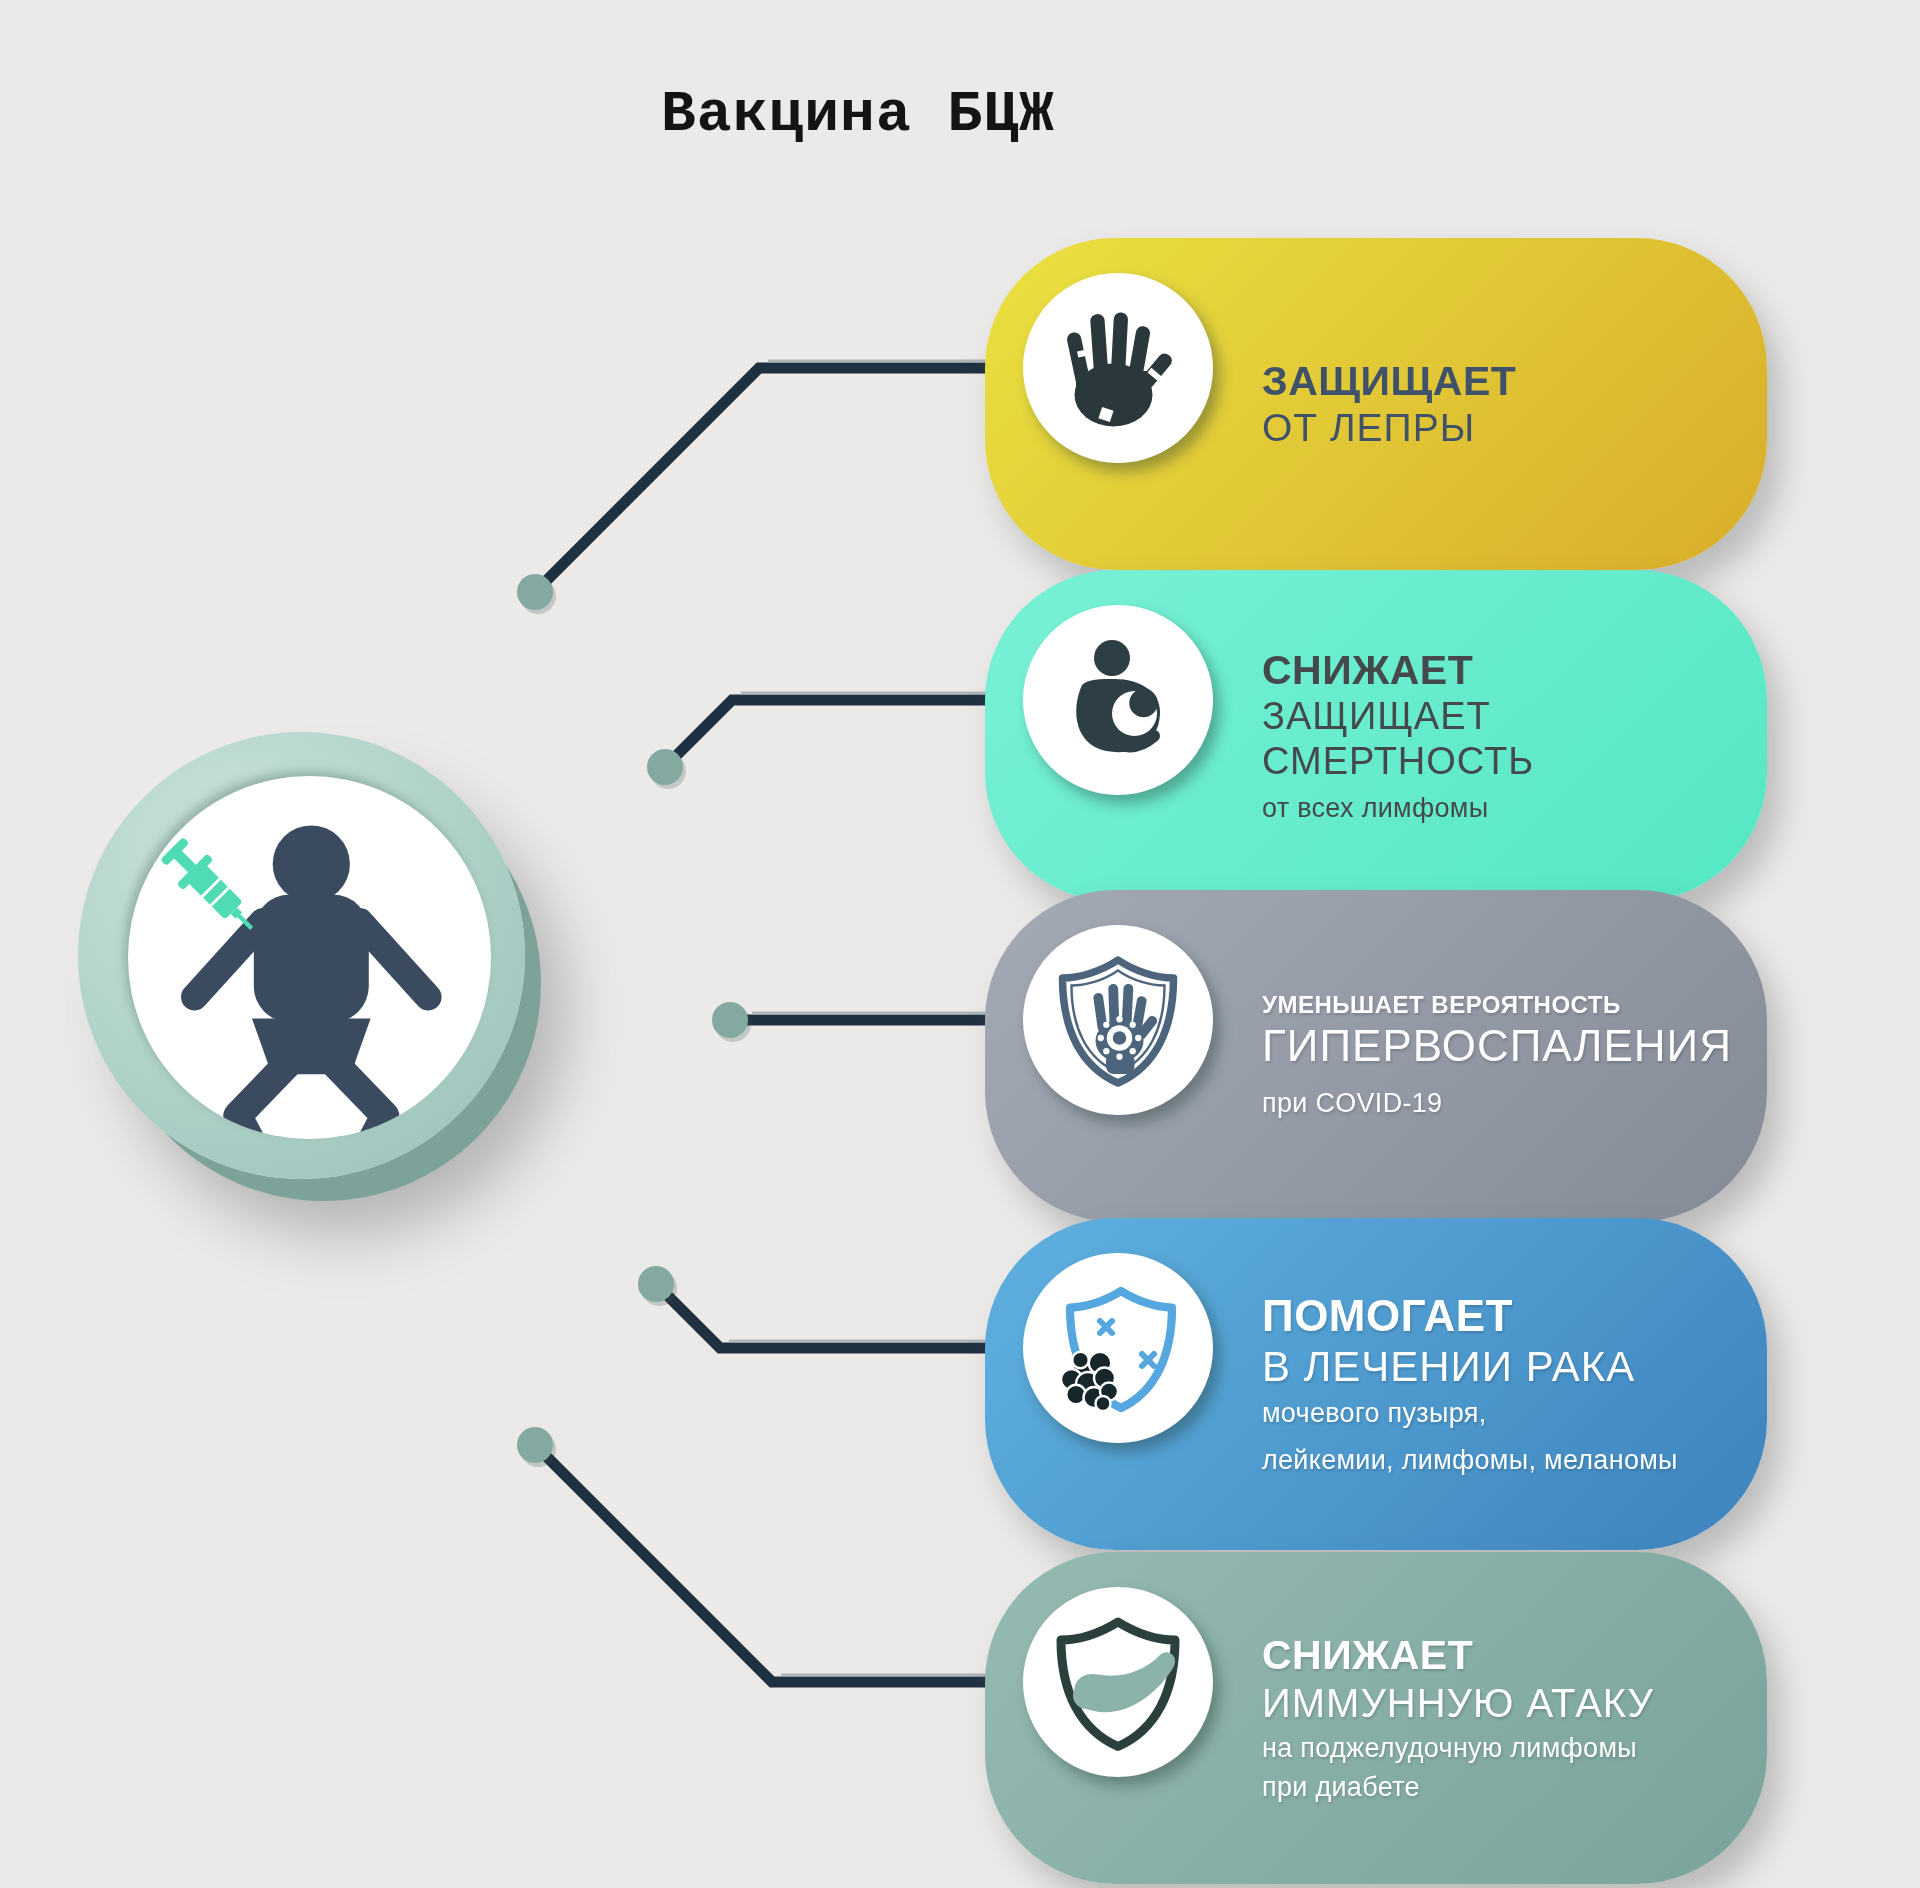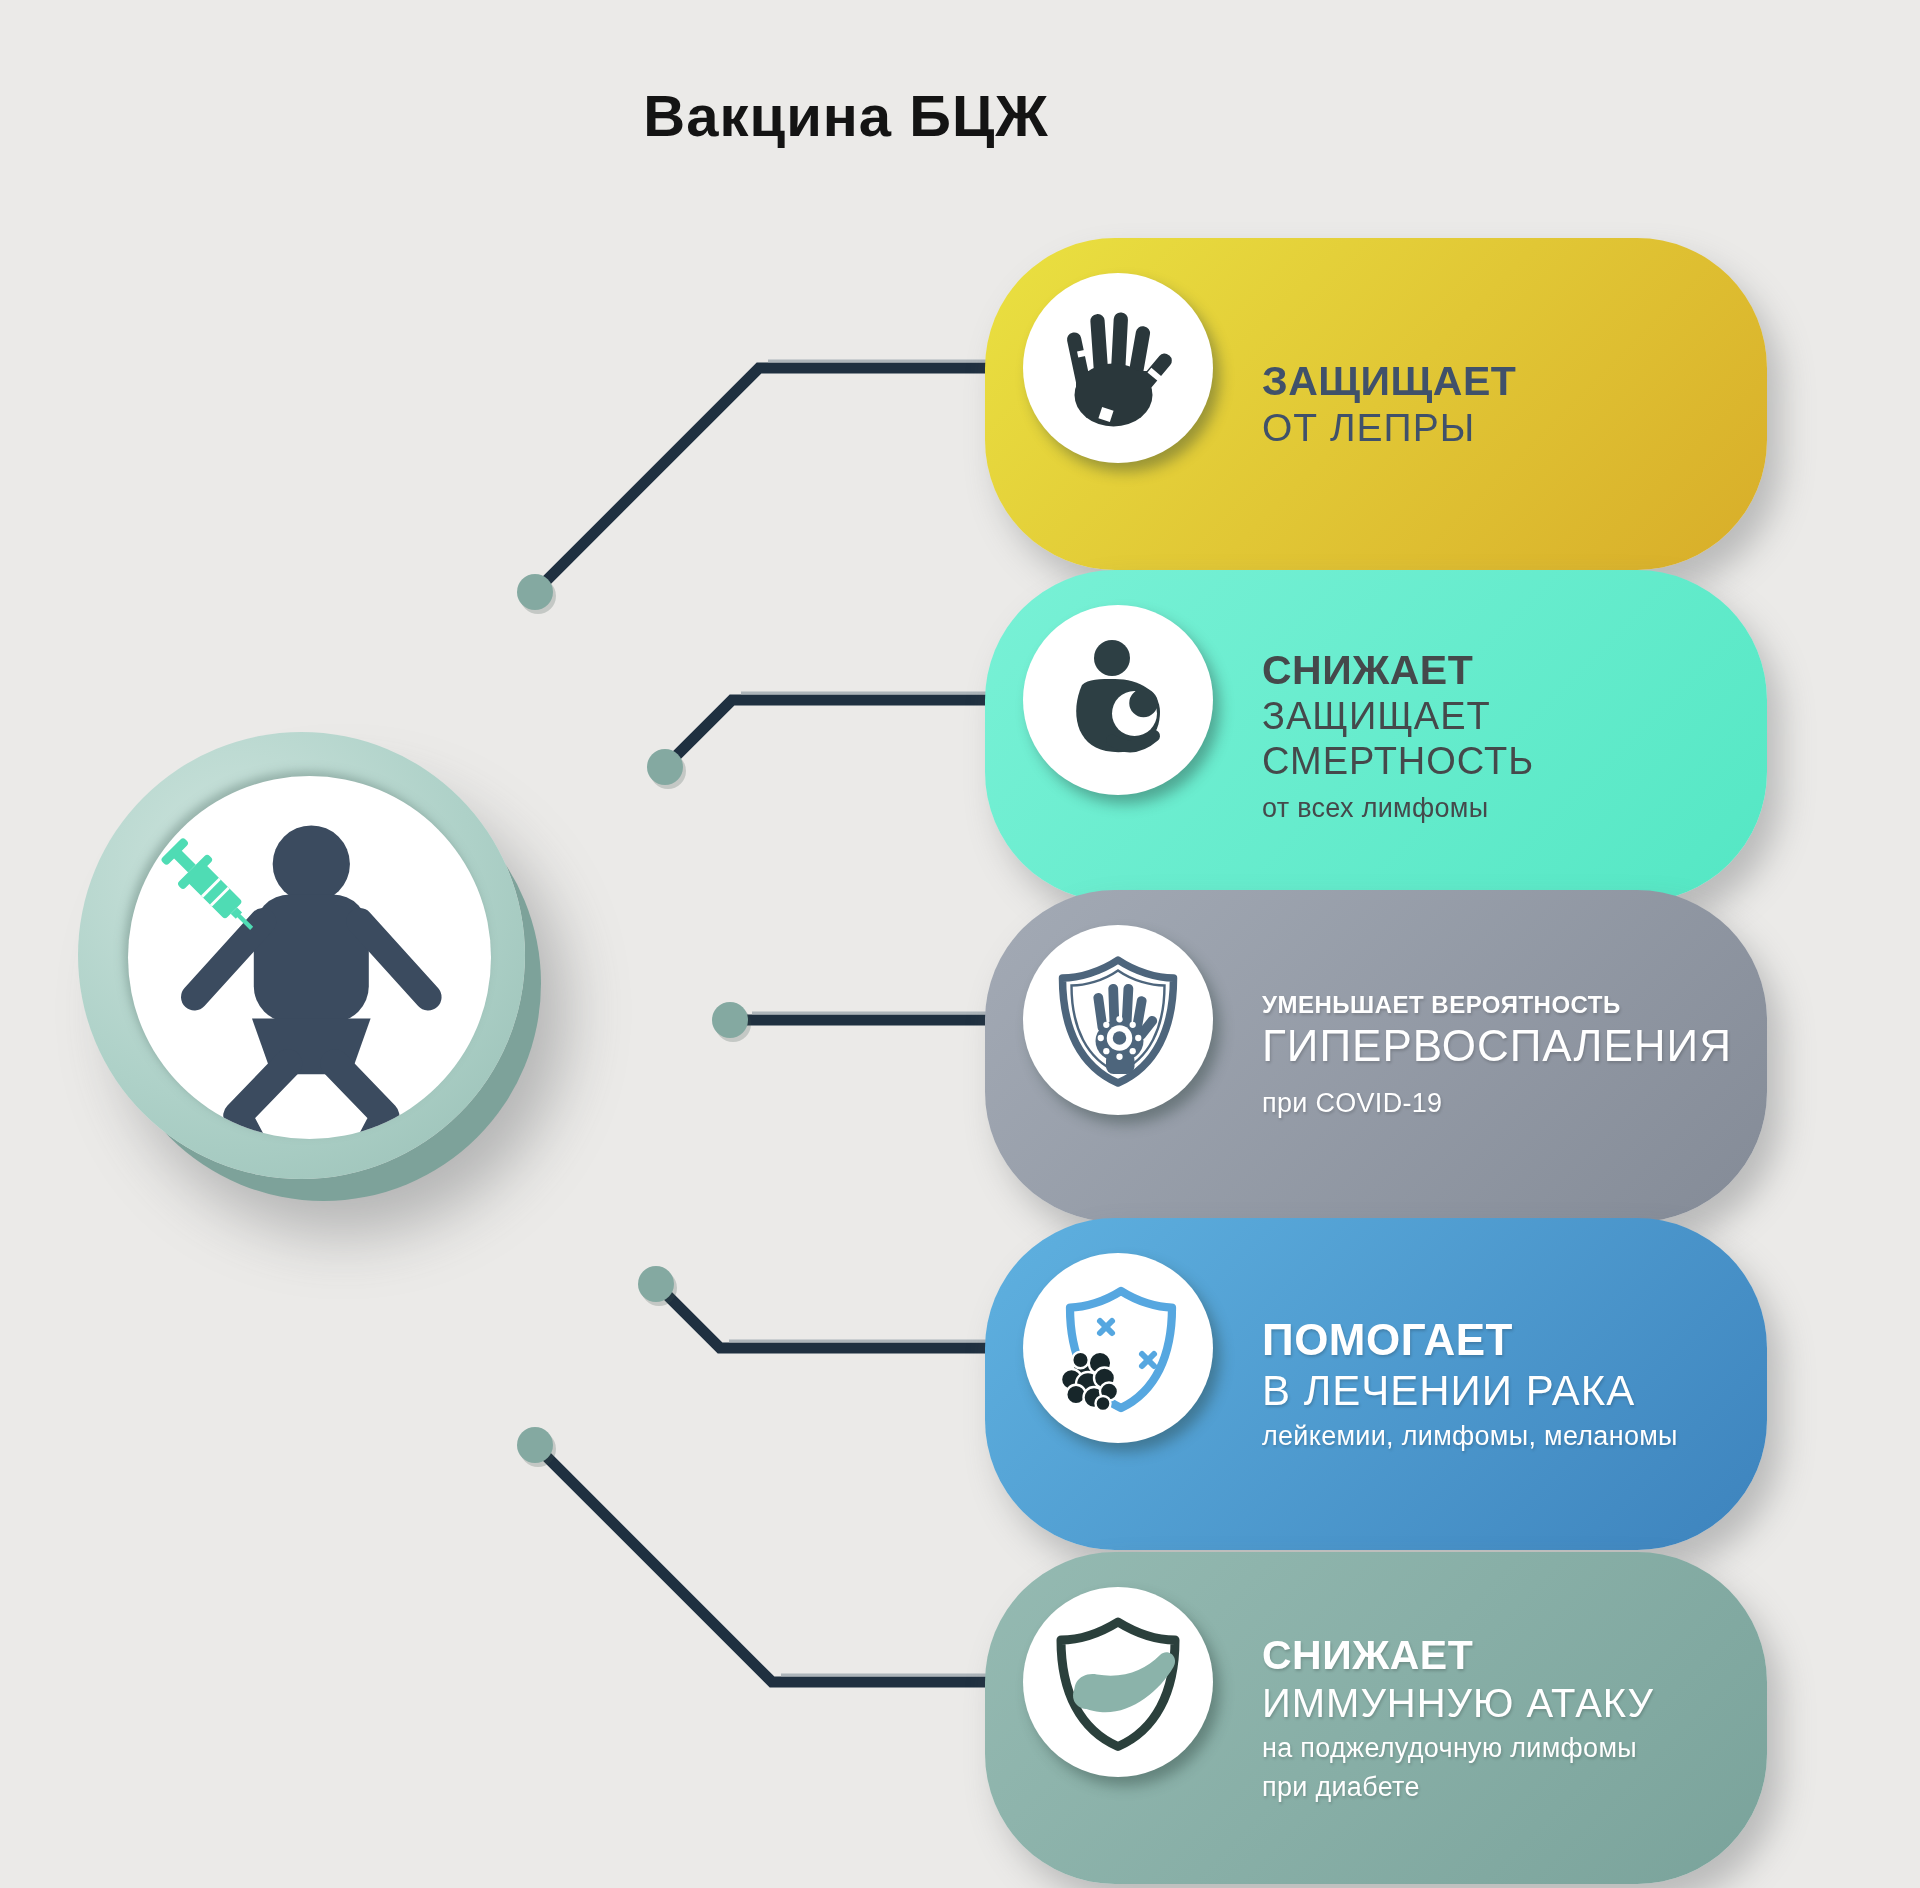--- a/index.html
+++ b/index.html
@@ -2,22 +2,22 @@
 <html><head>
 <meta charset="utf-8">
 <style>
   html,body{margin:0;padding:0;}
   body{
     width:1920px;height:1888px;position:relative;overflow:hidden;
     background:var(--bg,#ebeae8);
     font-family:"Liberation Sans","DejaVu Sans",sans-serif;
   }
   .page-title{
-    position:absolute;top:82px;left:0;width:1692px;text-align:center;
-    font-size:58px;font-weight:700;letter-spacing:1px;color:var(--title,#141414);
+    position:absolute;top:82px;left:12px;width:1692px;text-align:center;
+    font-size:58px;font-weight:700;letter-spacing:1px;color:var(--title,#141414);font-family:Liberation Mono, monospace;
   }
   
   #connectors{position:absolute;left:0;top:0;z-index:1;}
   
   .big-ring{
     position:absolute;left:78px;top:732px;width:447px;height:447px;border-radius:50%;
     background:radial-gradient(circle at 35% 30%, #cde4dd 0%, #aed1c8 55%, #97beb4 100%);
     box-shadow:22px 28px 0 -6px var(--ringDepth,#7da29a), 42px 56px 60px rgba(115,118,120,.45);
     z-index:2;
   }
@@ -221,20 +221,21 @@
         <circle cx="-16" cy="33" r="7"></circle>
           <circle cx="-6" cy="29" r="6"></circle>
         <circle cx="-25" cy="8" r="5.5"></circle>
           <circle cx="-10" cy="37" r="5"></circle>
       </g>
     </svg>
   </div>
   <div class="card-text" style="color: rgb(255, 255, 255);">
     <div class="t-heading">ПОМОГАЕТ</div>
     <div class="t-line2">В ЛЕЧЕНИИ РАКА</div>
+    <div class="t-note">мочевого пузыря,</div>
     <div class="t-note">лейкемии, лимфомы, меланомы</div>
   </div>
 </div>
 
 <div class="card card-4 white-text" style="background: linear-gradient(135deg, rgb(149, 186, 178) 0%, rgb(122, 163, 155) 100%);">
   <div class="icon-circle">
     <svg width="150" height="150" viewBox="-50 -50 100 100">
       <path d="M0,-40 C13,-32 27,-28 38,-28 C38,7 25,32 0,43 C-25,32 -38,7 -38,-28 C-27,-28 -13,-32 0,-40 Z" fill="#ffffff" stroke="#2b403c" stroke-width="6" stroke-linejoin="round"></path>
       <g fill="#8bb3aa">
         <circle cx="-21" cy="9" r="9"></circle>

